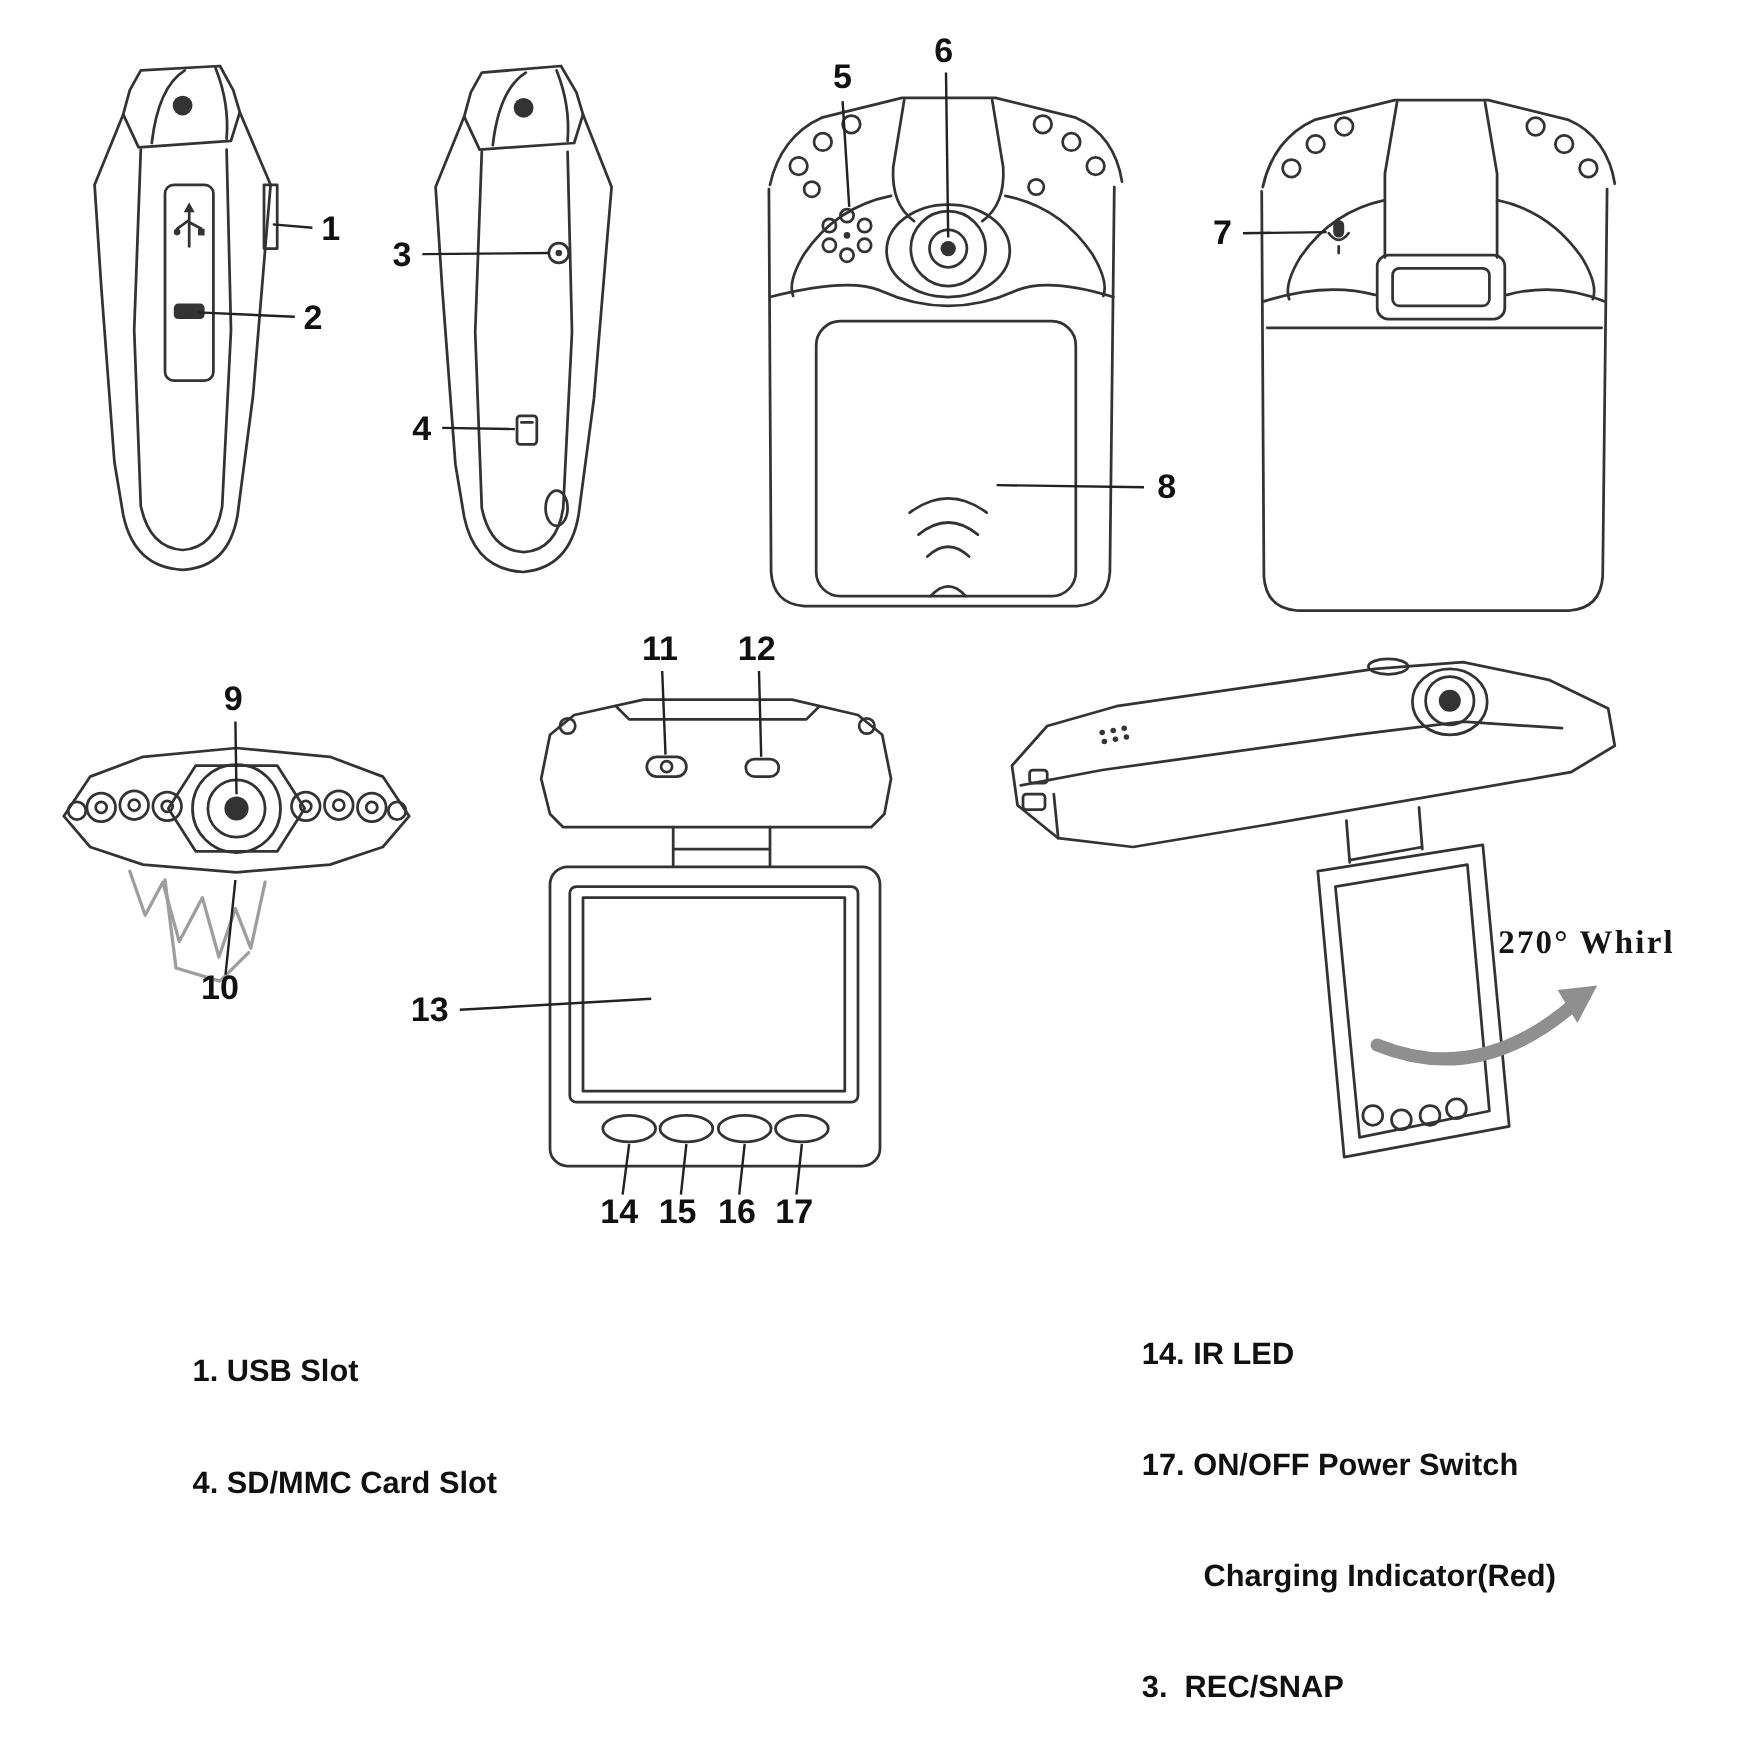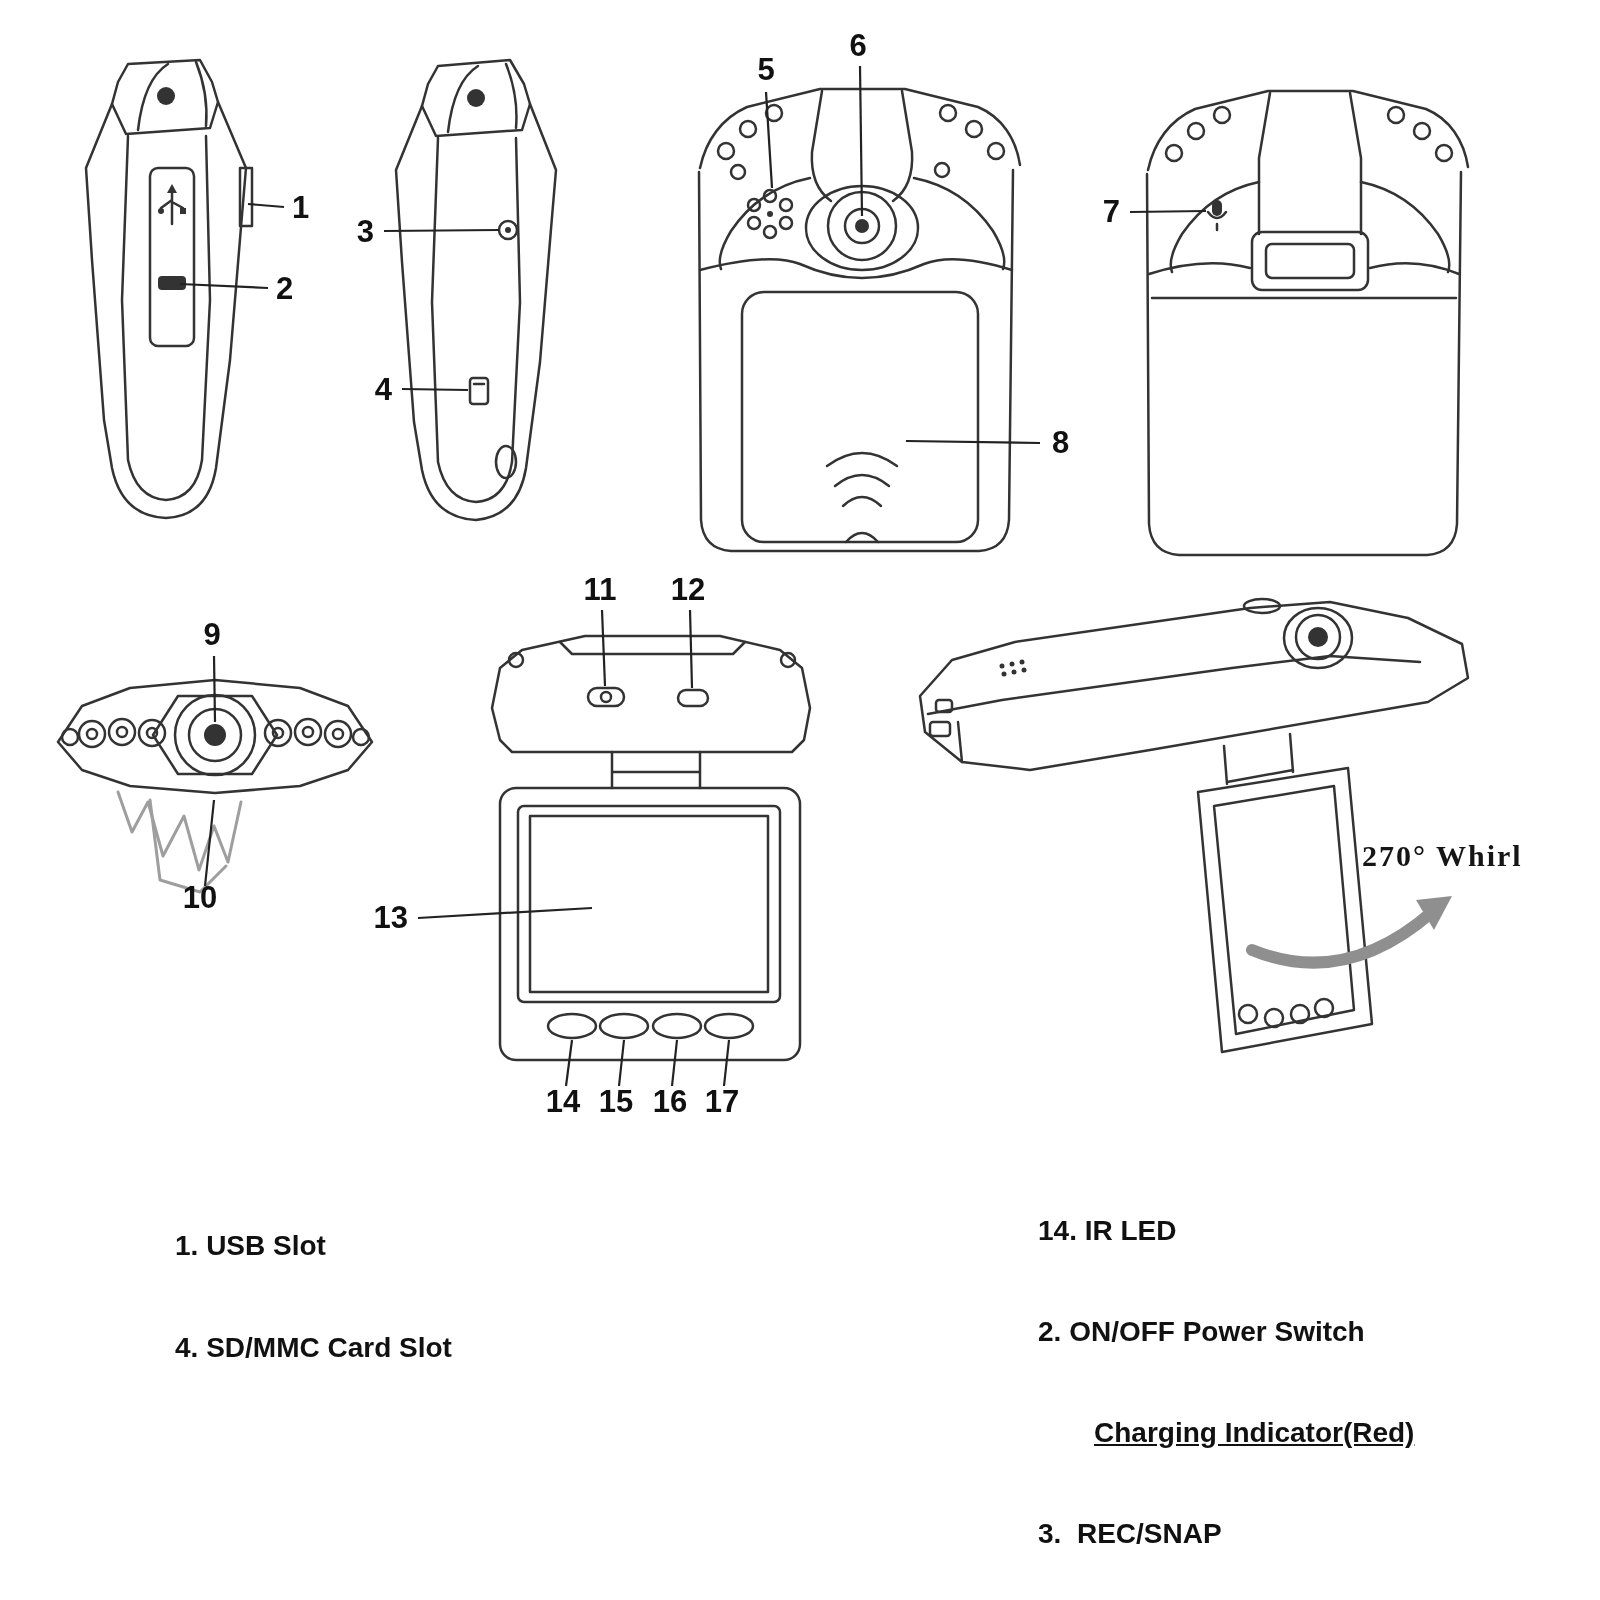--- a/index.html
+++ b/index.html
@@ -22,21 +22,21 @@
   text.whirl {
     font-family:"Liberation Serif", serif;
     font-weight:bold; font-size:30px; letter-spacing:2px; fill:#151515;
   }
 
   .legend { position:absolute; color:#111; font-weight:bold; font-size:28px; white-space:pre; }
   .legend-left  { left:145px;  top:1163px; }
   .legend-right { left:1038px; top:1148px; }
   .legend-left  .legend-line { line-height:38px;margin-left:30px; }
   .legend-right .legend-line { line-height:37px; }
-  .legend-line.indent { padding-left:56px;text-decoration:underline; }
+  .legend-line.indent { padding-left:56px; }
 </style>
 </head>
 <body>
 
 <div class="page">
 
   <svg class="diagram" width="1600" height="1140" viewBox="0 0 1600 1140">
 
     <g class="ln">
       <path d="M128,64 L200,60 L212,82 L218,102 L210,128 L126,134 L112,104 L118,82 Z"></path>
@@ -257,21 +257,21 @@
     <div class="legend-line">4. SD/MMC Card Slot</div>
     
     
     
     
     
   </div>
 
   <div class="legend legend-right">
     <div class="legend-line">14. IR LED</div>
-    <div class="legend-line">2. ON/OFF Power Switch</div>
+    <div class="legend-line">17. ON/OFF Power Switch</div>
     <div class="legend-line indent">Charging Indicator(Red)</div>
     <div class="legend-line">3.  REC/SNAP</div>
     
     
     
     
     
     
   </div>
 

